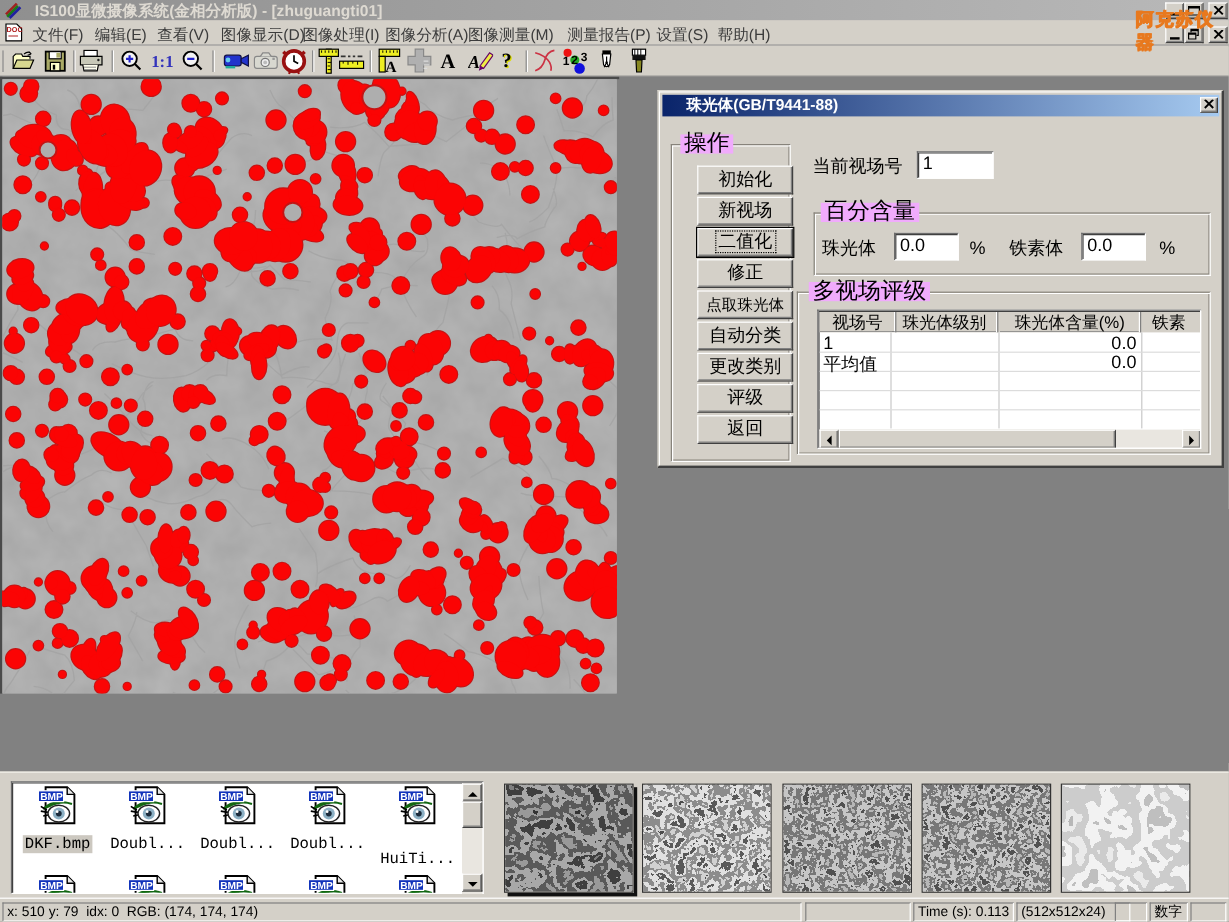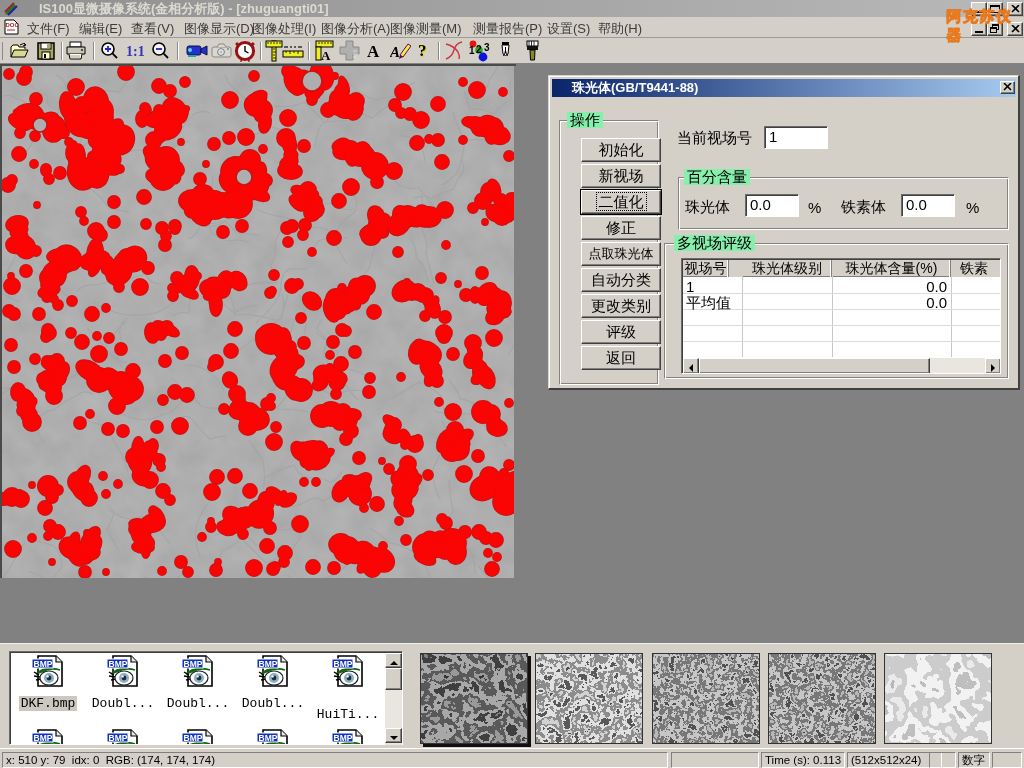--- a/index.html
+++ b/index.html
@@ -7,39 +7,39 @@
 .titlebar{left:0;top:0;width:1024px;height:17px;background:linear-gradient(90deg,#8f8f8f,#b9b9b9);color:#dedad2;font-weight:bold;font-size:13px;line-height:17px}
 .menubar{left:0;top:17px;width:1024px;height:21px;background:#d4d0c8;border-bottom:1px solid #9a9a9a;font-size:13px;color:#3c3c3c}
 .mi{position:absolute;top:3px}
 .toolbar{left:0;top:39px;width:1024px;height:25px;background:#d4d0c8;border-bottom:1px solid #848484}
 .tsep{position:absolute;top:3px;width:2px;height:18px;border-left:1px solid #8a8a8a;border-right:1px solid #fff}
 .client{left:0;top:64px;width:1024px;height:579px;background:#818181}
 .winbtn{position:absolute;width:16px;height:14px;background:#d4d0c8;border-top:1px solid #fff;border-left:1px solid #fff;border-right:1px solid #404040;border-bottom:1px solid #404040;box-shadow:inset -1px -1px 0 #808080;font-size:10px;font-weight:bold;color:#000;text-align:center;line-height:12px}
 .dlg{left:548px;top:75px;width:472px;height:315px;background:#d4d0c8;border-top:1px solid #d9d6ce;border-left:1px solid #d9d6ce;border-right:2px solid #404040;border-bottom:2px solid #404040;box-shadow:inset 1px 1px 0 #fff}
 .dtitle{position:absolute;left:3px;top:3px;width:464px;height:18px;background:linear-gradient(90deg,#0a246a,#a6caf0);color:#fff;font-weight:bold;font-size:13px;line-height:18px;padding-left:20px}
 .group{position:absolute;border:1px solid;border-color:#87837b #fff #fff #87837b;box-shadow:1px 1px 0 #fff inset, -1px -1px 0 #87837b inset}
-.glabel{position:absolute;top:-9px;background:#86efac;font-size:15px;color:#000;padding:0 3px;line-height:16px;white-space:nowrap}
+.glabel{position:absolute;top:-9px;background:#f0abfc;font-size:19px;color:#000;padding:0 3px;line-height:16px;white-space:nowrap}
 .btn{position:absolute;left:21px;width:80px;height:24px;background:#d4d0c8;border-top:1px solid #fff;border-left:1px solid #fff;border-right:1px solid #404040;border-bottom:1px solid #404040;box-shadow:inset -1px -1px 0 #808080;font-size:15px;color:#000;text-align:center;line-height:22px;white-space:nowrap}
 .edit{position:absolute;background:#fff;border-top:1px solid #6b6b6b;border-left:1px solid #6b6b6b;border-right:1px solid #fff;border-bottom:1px solid #fff;box-shadow:inset 1px 1px 0 #404040;font-size:15px;line-height:20px;padding-left:4px;color:#000}
 .lbl{position:absolute;font-size:15px;color:#000;white-space:nowrap}
 .panel{left:0;top:643px;width:1024px;height:105px;background:#d4d0c8;border-top:1px solid #f1efe9}
 .statusbar{left:0;top:748px;width:1024px;height:20px;background:#d4d0c8;border-top:1px solid #fff;font-size:12px;color:#000}
 .spanel{position:absolute;top:3px;height:16px;border-top:1px solid #808080;border-left:1px solid #808080;border-right:1px solid #fff;border-bottom:1px solid #fff;font-size:11.5px;line-height:15px;padding-left:3px;white-space:nowrap;overflow:hidden}
 .thumb{position:absolute;top:9px;width:108px;height:91px}
 .fitem{position:absolute;width:70px;text-align:center}
 .arrowbtn{position:absolute;background:#d4d0c8;border-top:1px solid #fff;border-left:1px solid #fff;border-right:1px solid #404040;border-bottom:1px solid #404040;box-shadow:inset -1px -1px 0 #808080;text-align:center}
 </style></head><body>
 
 <div class="abs titlebar">
  <svg class="abs" style="left:3px;top:1px" width="15" height="15" viewBox="0 0 15 15">
   <line x1="2" y1="11" x2="11" y2="2" stroke="#a02020" stroke-width="2.2"></line>
   <line x1="3" y1="13" x2="12" y2="4" stroke="#1a7a1a" stroke-width="2.2"></line>
   <line x1="5" y1="14" x2="14" y2="5" stroke="#2020a0" stroke-width="2.2"></line>
  </svg>
- <span class="abs" style="left:39px">IS100显微摄像系统(金相分析版) - [zhuguangti01]</span>
+ <span class="abs" style="left:29px">IS100显微摄像系统(金相分析版) - [zhuguangti01]</span>
 </div>
 <div class="winbtn" style="left:971px;top:2px">
     <span style="position:absolute;left:3px;bottom:2px;width:8px;height:2px;background:#000"></span>
   </div>
 <div class="winbtn" style="left:987px;top:2px">
     <span style="position:absolute;left:2px;top:2px;width:10px;height:8px;border:1px solid #000;border-top-width:2px"></span>
   </div>
 <div class="winbtn" style="left:1007px;top:2px"><svg width="9" height="8" viewBox="0 0 9 8" style="margin-top:2px">
       <path d="M1 0 L8 7 M8 0 L1 7" stroke="#000" stroke-width="1.6"></path>
     </svg></div>
@@ -944,21 +944,21 @@
    <div class="lbl" style="left:162px;top:20px">铁素体</div>
    <div class="edit" style="left:222px;top:16px;width:54px;height:23px">0.0</div>
    <div class="lbl" style="left:287px;top:21px">%</div>
  </div>
 
  <div class="group" style="left:115px;top:167px;width:345px;height:136px">
    <div class="glabel" style="left:9px">多视场评级</div>
    <div class="abs" style="left:16px;top:14px;width:320px;height:116px;background:#fff;border-top:1px solid #6b6b6b;border-left:1px solid #6b6b6b;border-right:1px solid #fff;border-bottom:1px solid #fff;box-shadow:inset 1px 1px 0 #404040;overflow:hidden">
 
      <div class="abs" style="left:1px;top:1px;width:318px;height:17px;background:#d4d0c8;font-size:14px">
-       <div class="abs" style="left:0;top:0;width:46px;height:17px;border-right:1px solid #808080;box-shadow:inset -1px 0 0 #fff,inset 0 -1px 0 #808080;text-align:center;line-height:17px">视场号</div>
+       <div class="abs" style="left:0;top:0;width:64px;height:17px;border-right:1px solid #808080;box-shadow:inset -1px 0 0 #fff,inset 0 -1px 0 #808080;text-align:center;line-height:17px">视场号</div>
        <div class="abs" style="left:60px;top:0;width:89px;height:17px;border-right:1px solid #808080;box-shadow:inset -1px 0 0 #fff,inset 0 -1px 0 #808080;text-align:center;line-height:17px">珠光体级别</div>
        <div class="abs" style="left:150px;top:0;width:118px;height:17px;border-right:1px solid #808080;box-shadow:inset -1px 0 0 #fff,inset 0 -1px 0 #808080;text-align:center;line-height:17px">珠光体含量(%)</div>
        <div class="abs" style="left:269px;top:0;width:49px;height:17px;text-align:left;line-height:17px;padding-left:8px">铁素</div>
      </div>
 
      <div class="abs" style="left:60px;top:18px;width:1px;height:80px;background:#c8c8c8"></div>
      <div class="abs" style="left:150px;top:18px;width:1px;height:80px;background:#c8c8c8"></div>
      <div class="abs" style="left:269px;top:18px;width:1px;height:80px;background:#c8c8c8"></div>
      <div class="abs" style="left:1px;top:34px;width:317px;height:1px;background:#dcdcdc"></div>
      <div class="abs" style="left:1px;top:50px;width:317px;height:1px;background:#dcdcdc"></div>

